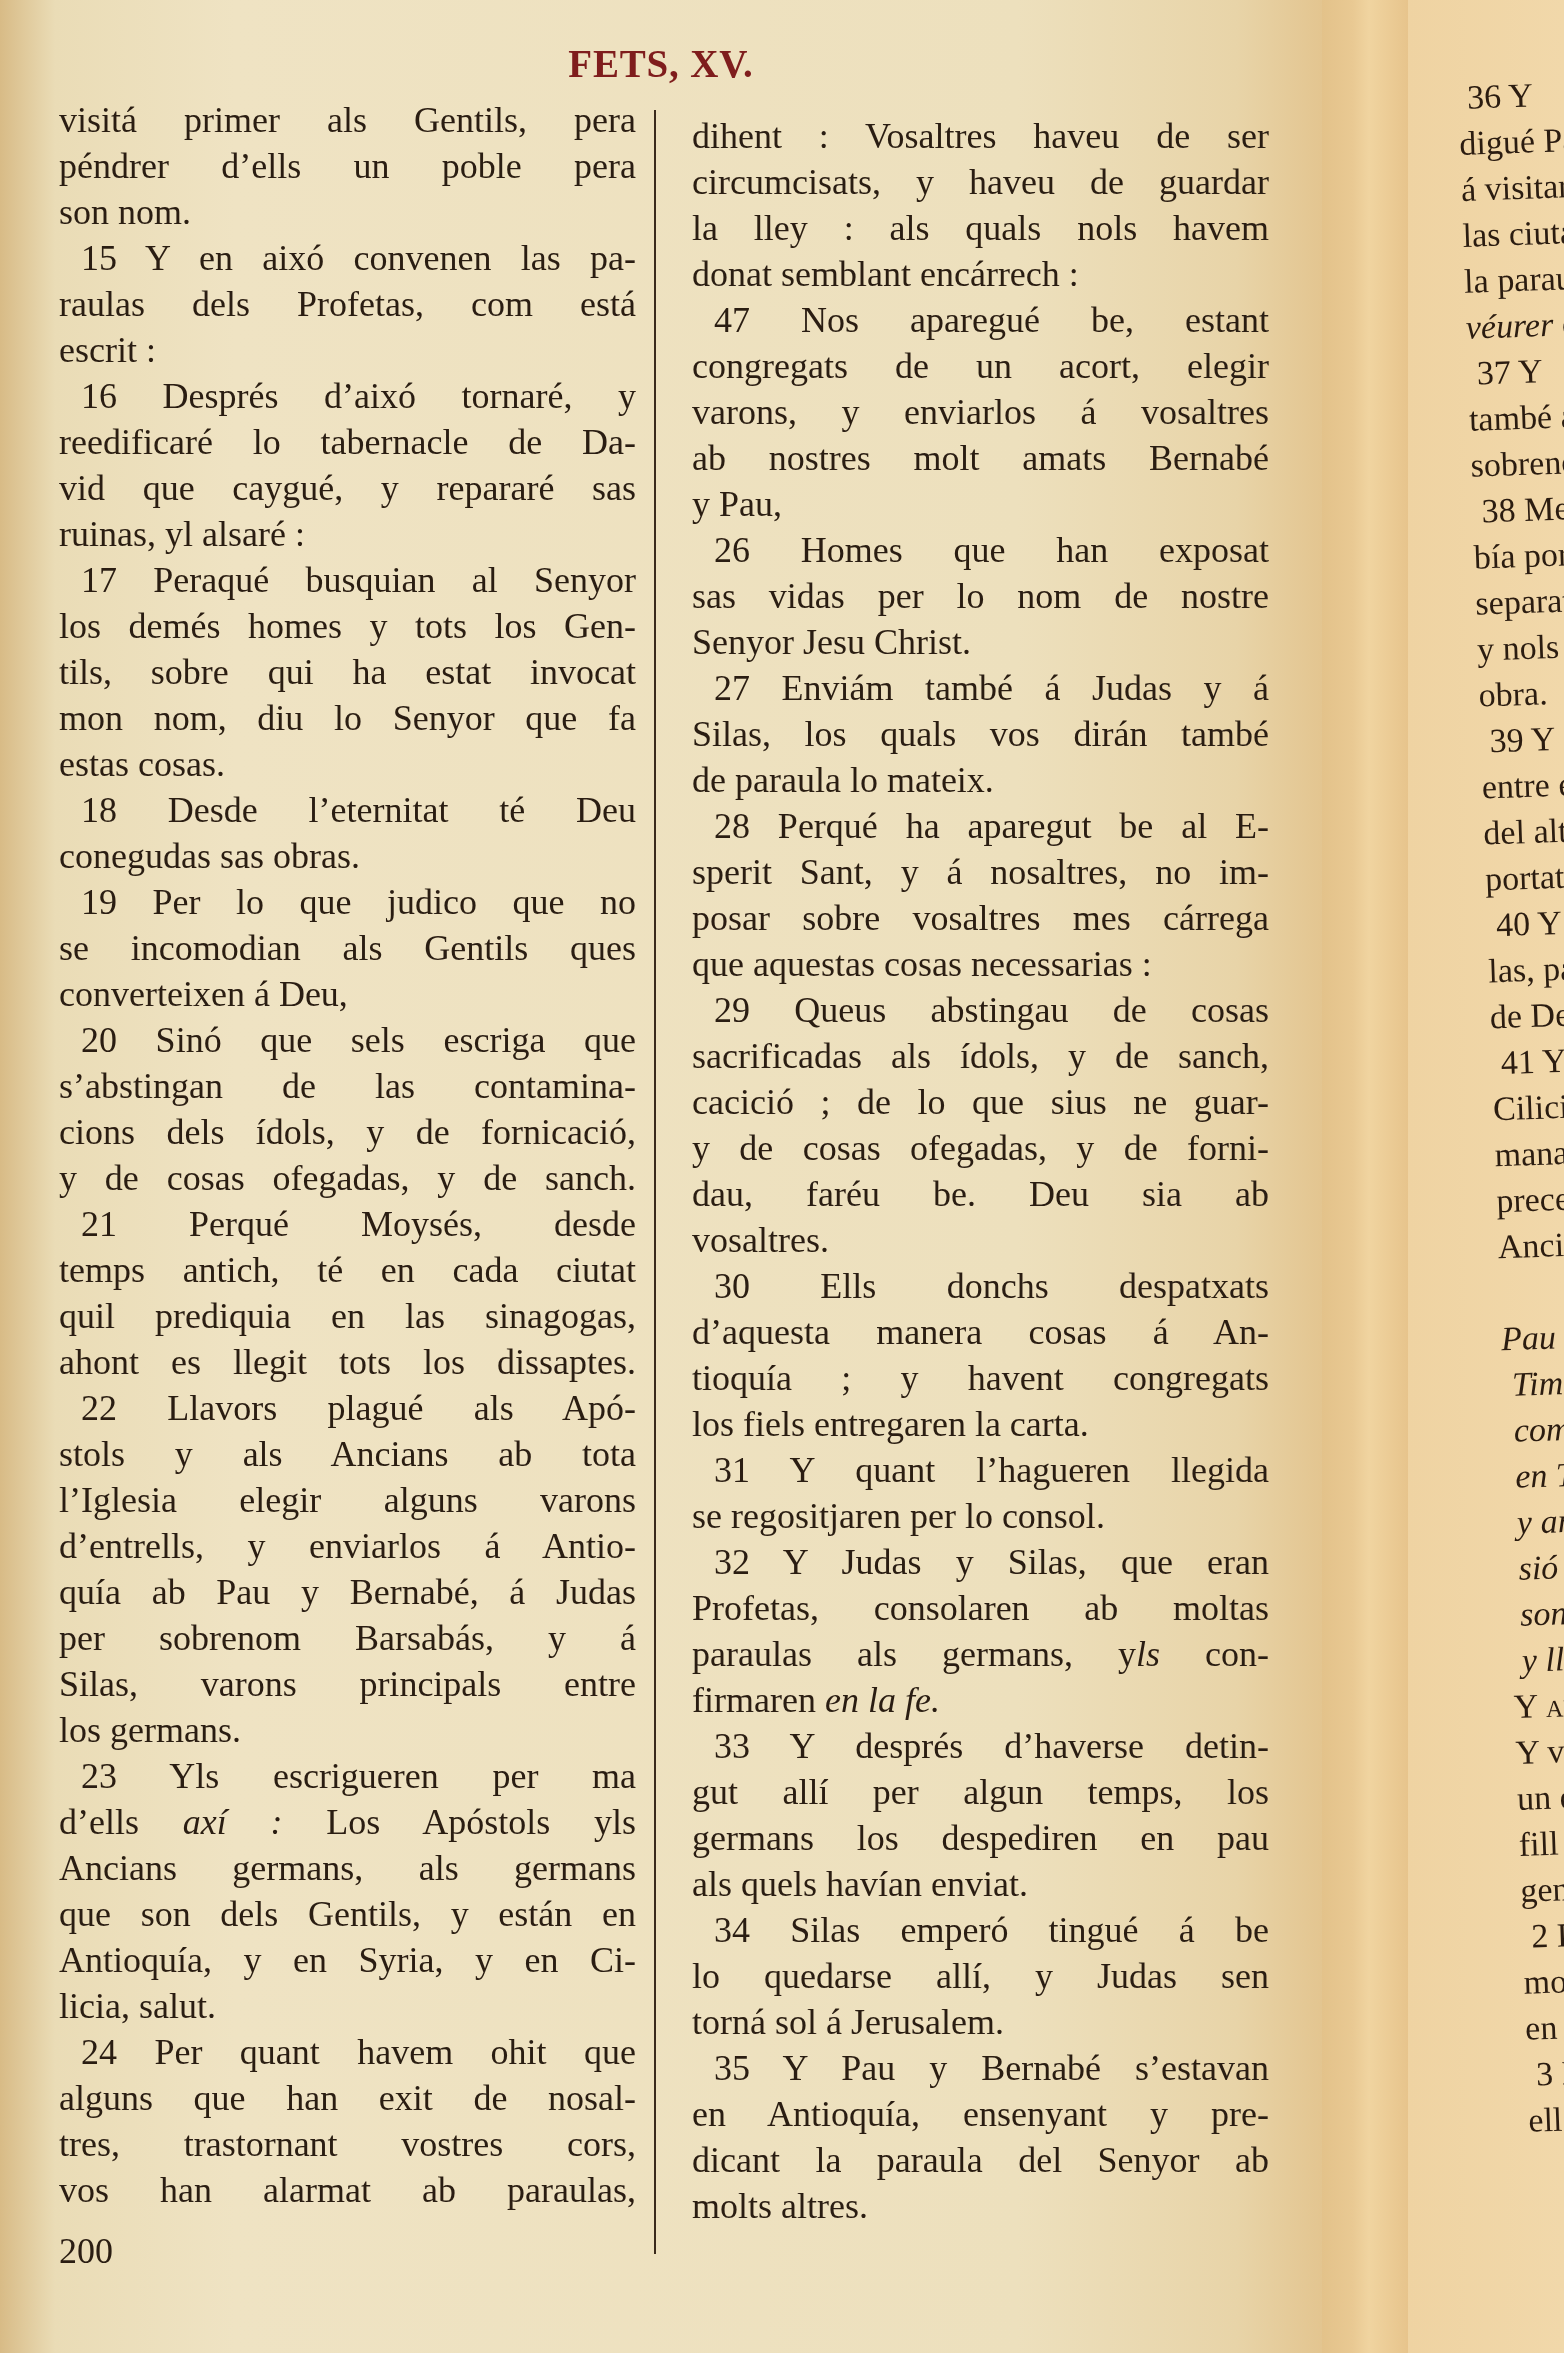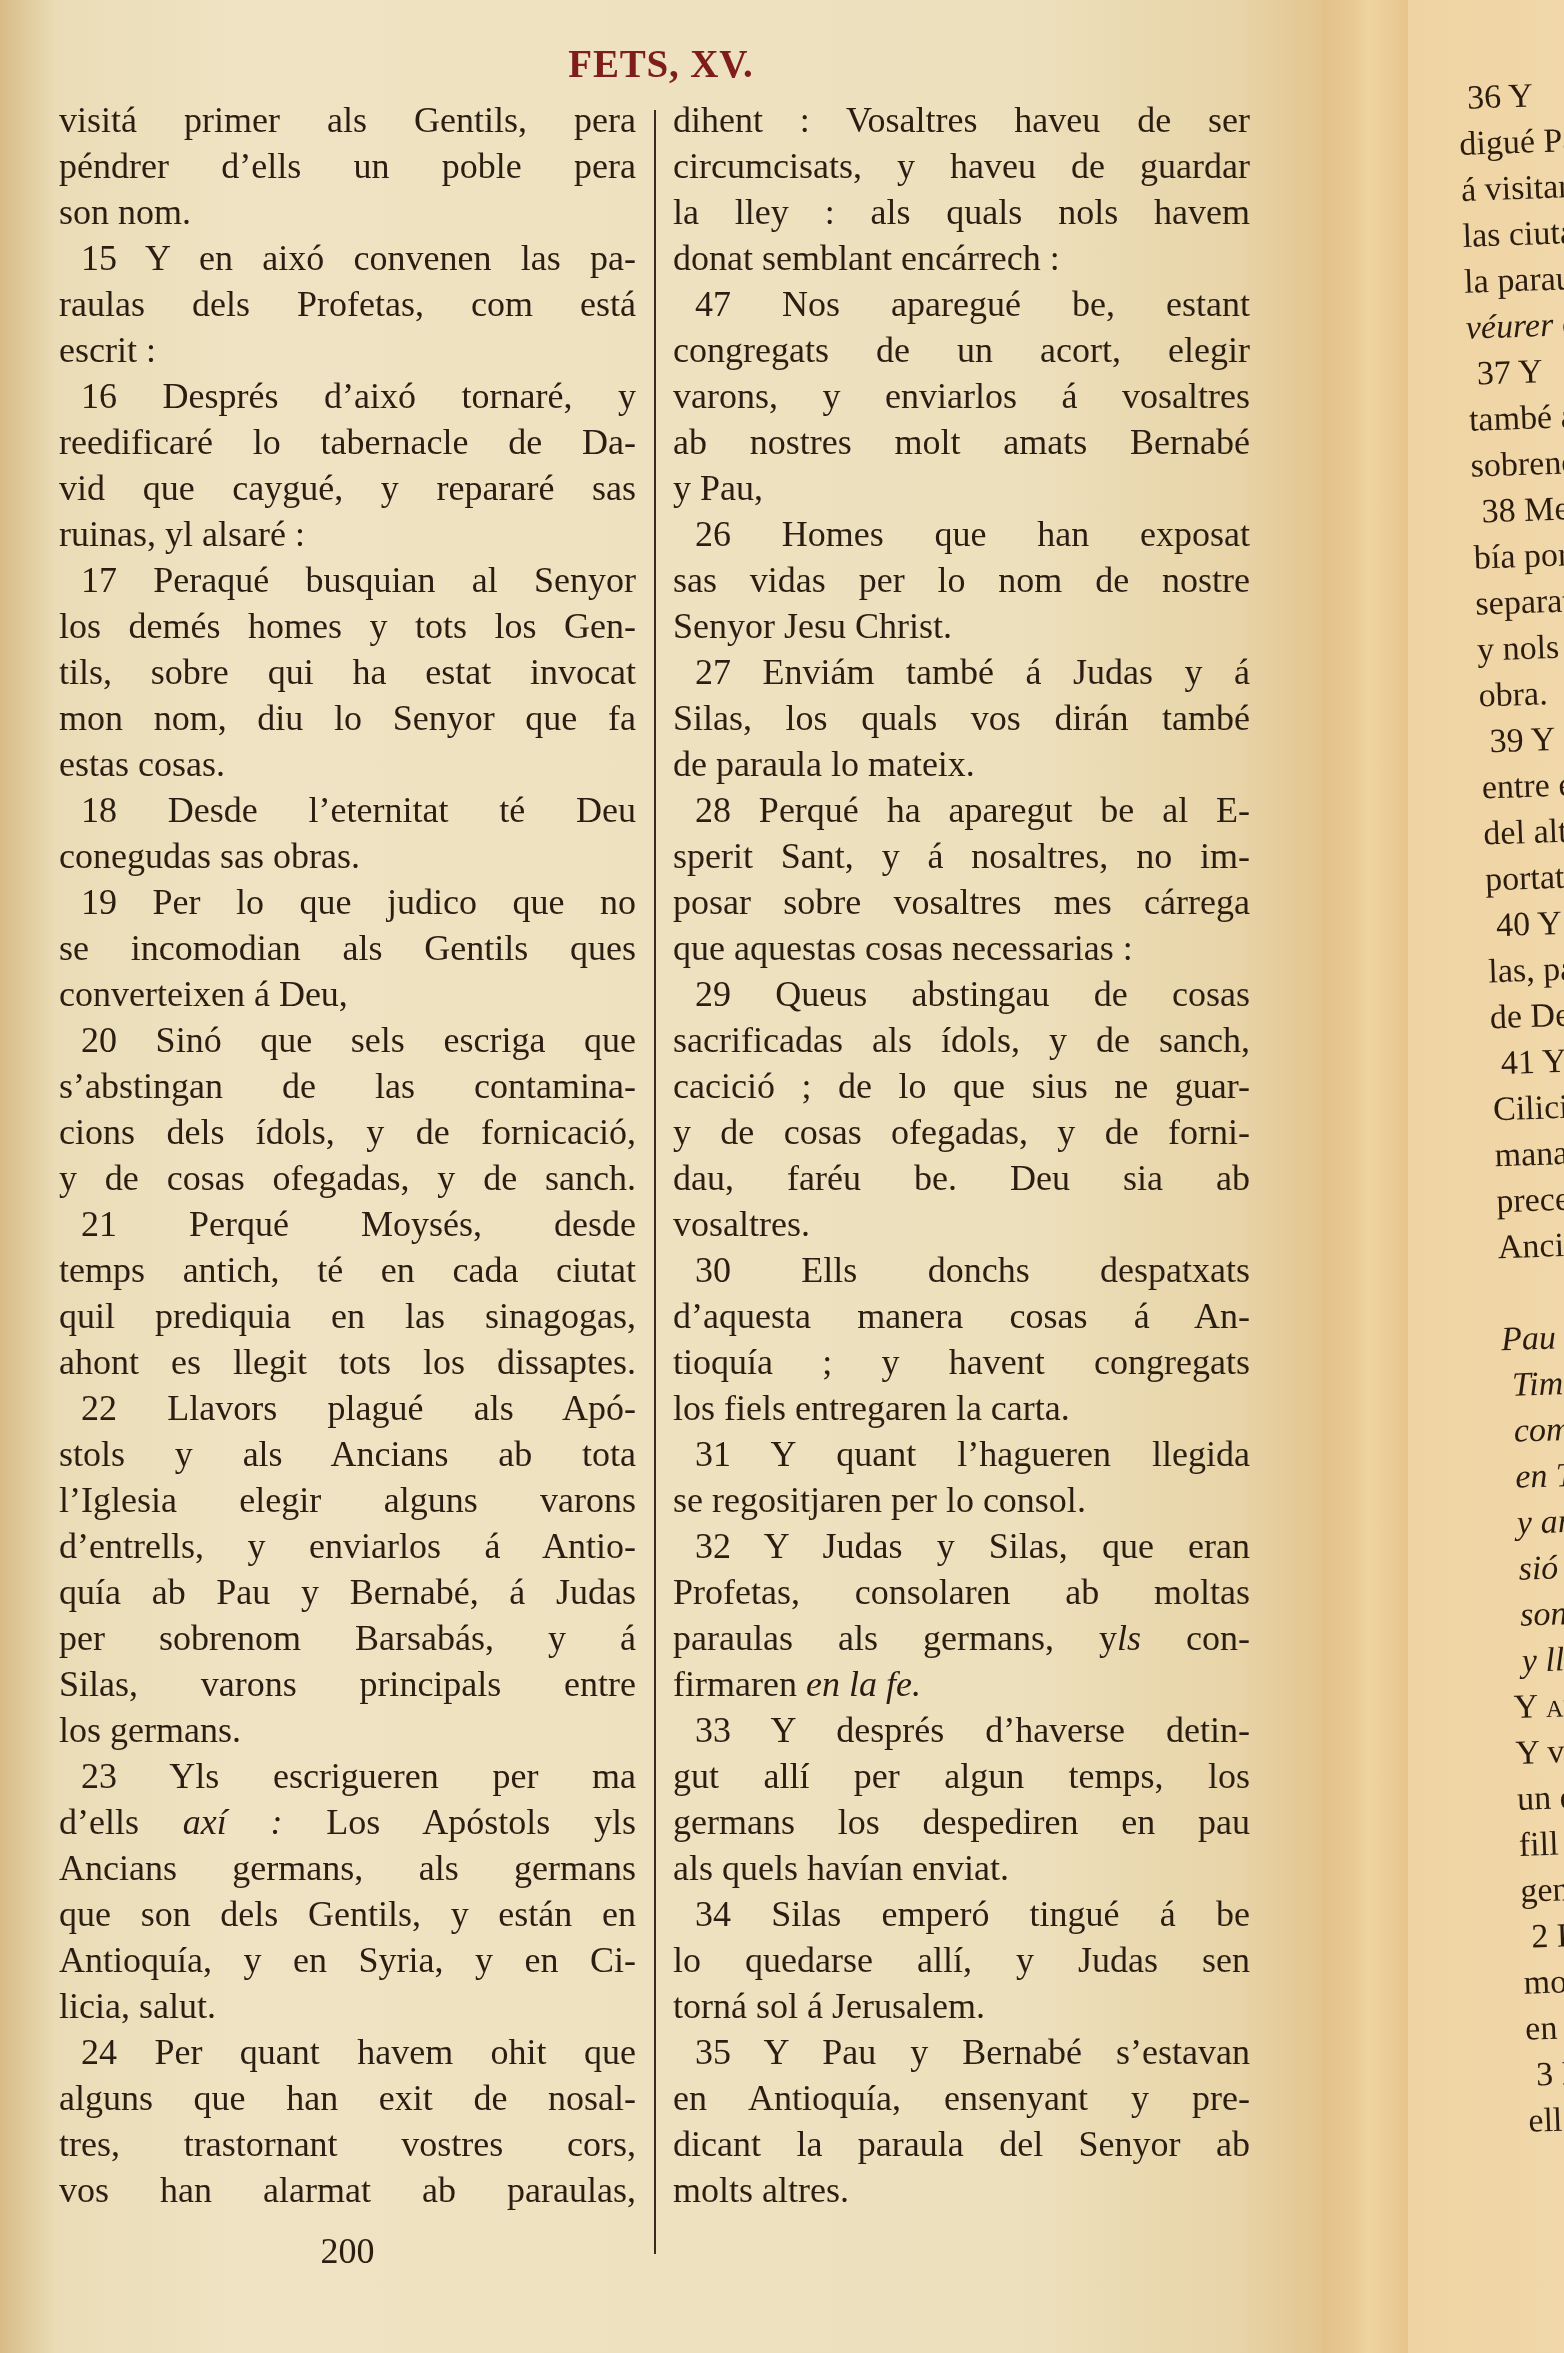--- a/index.html
+++ b/index.html
@@ -23,30 +23,30 @@
   }
   .running-head {
     position: absolute; top: 41px; left: 0; width: 1322px; text-align: center;
     font-size: 39px; letter-spacing: 0.8px; font-weight: bold; color: #7f1d1d;
   }
   .col {
     position: absolute; top: 97px; font-size: 36px; line-height: 46px;
     text-align: justify; text-align-last: justify;
   }
   .col-left { left: 59px; width: 577px; }
-  .col-mid { left: 673px; width: 577px; }
+  .col-mid { left: 692px; width: 577px; margin-top: 16px; }
   .col .line { display: block; white-space: nowrap; height: 46px; }
   .col .line.last { text-align-last: left; }
   .col .line.indent { padding-left: 22px; }
   .rule {
     position: absolute; left: 654px; top: 110px; width: 2.3px; height: 2144px;
     background: #3a2a1c;
   }
   .folio {
-    position: absolute; top: 2230px; left: 59px; width: 577px; text-align: center;
+    position: absolute; top: 2230px; left: 59px; width: 577px; 
     font-size: 36px;
   }
   .facing-col {
     position: absolute; left: 1457px; top: 75px; width: 313px;
     font-size: 34px; line-height: 46px; transform: rotate(-2deg); transform-origin: 0 0;
     color: #2b1c10;
   }
   .facing-col .line { display: block; white-space: nowrap; height: 46px; }
   .facing-col .line.indent { padding-left: 9.4px; }
   .facing-col .italic { font-style: italic; }

